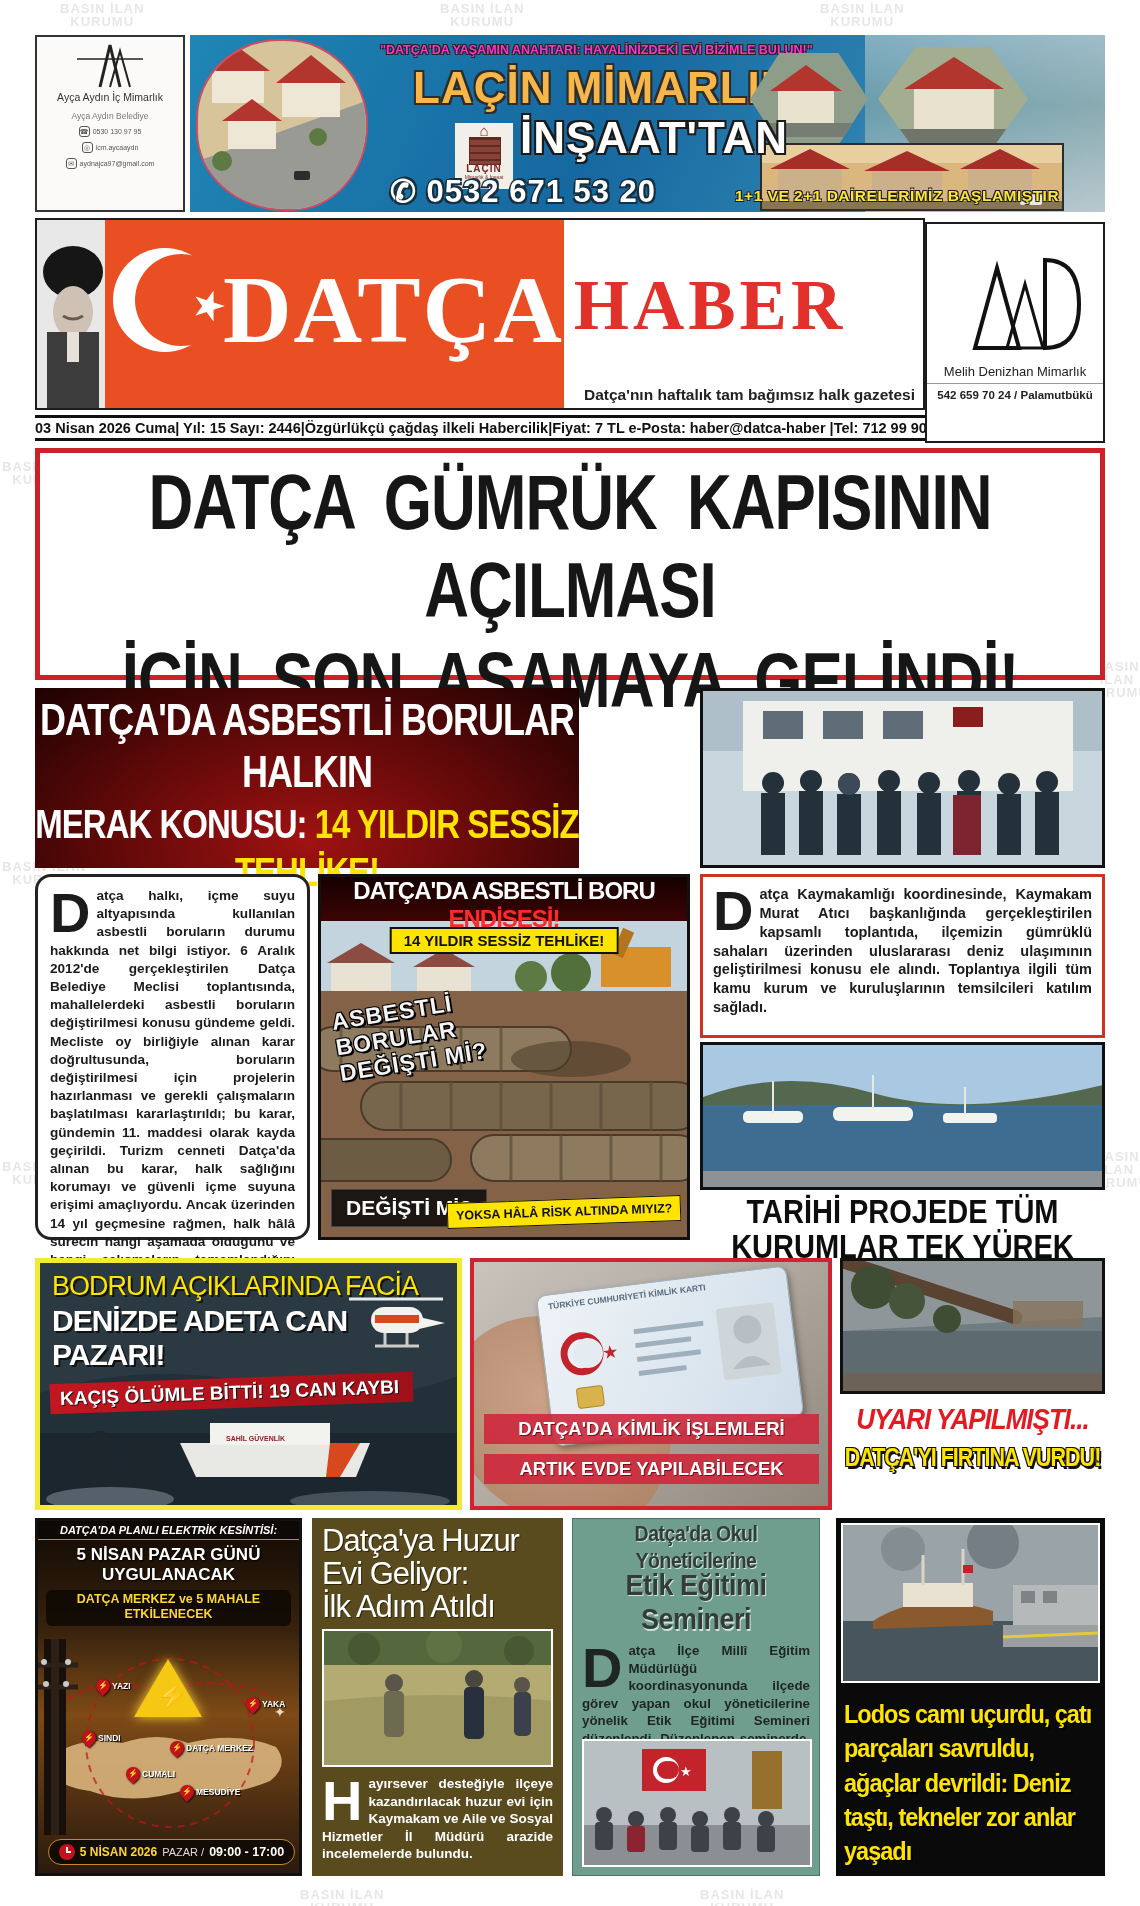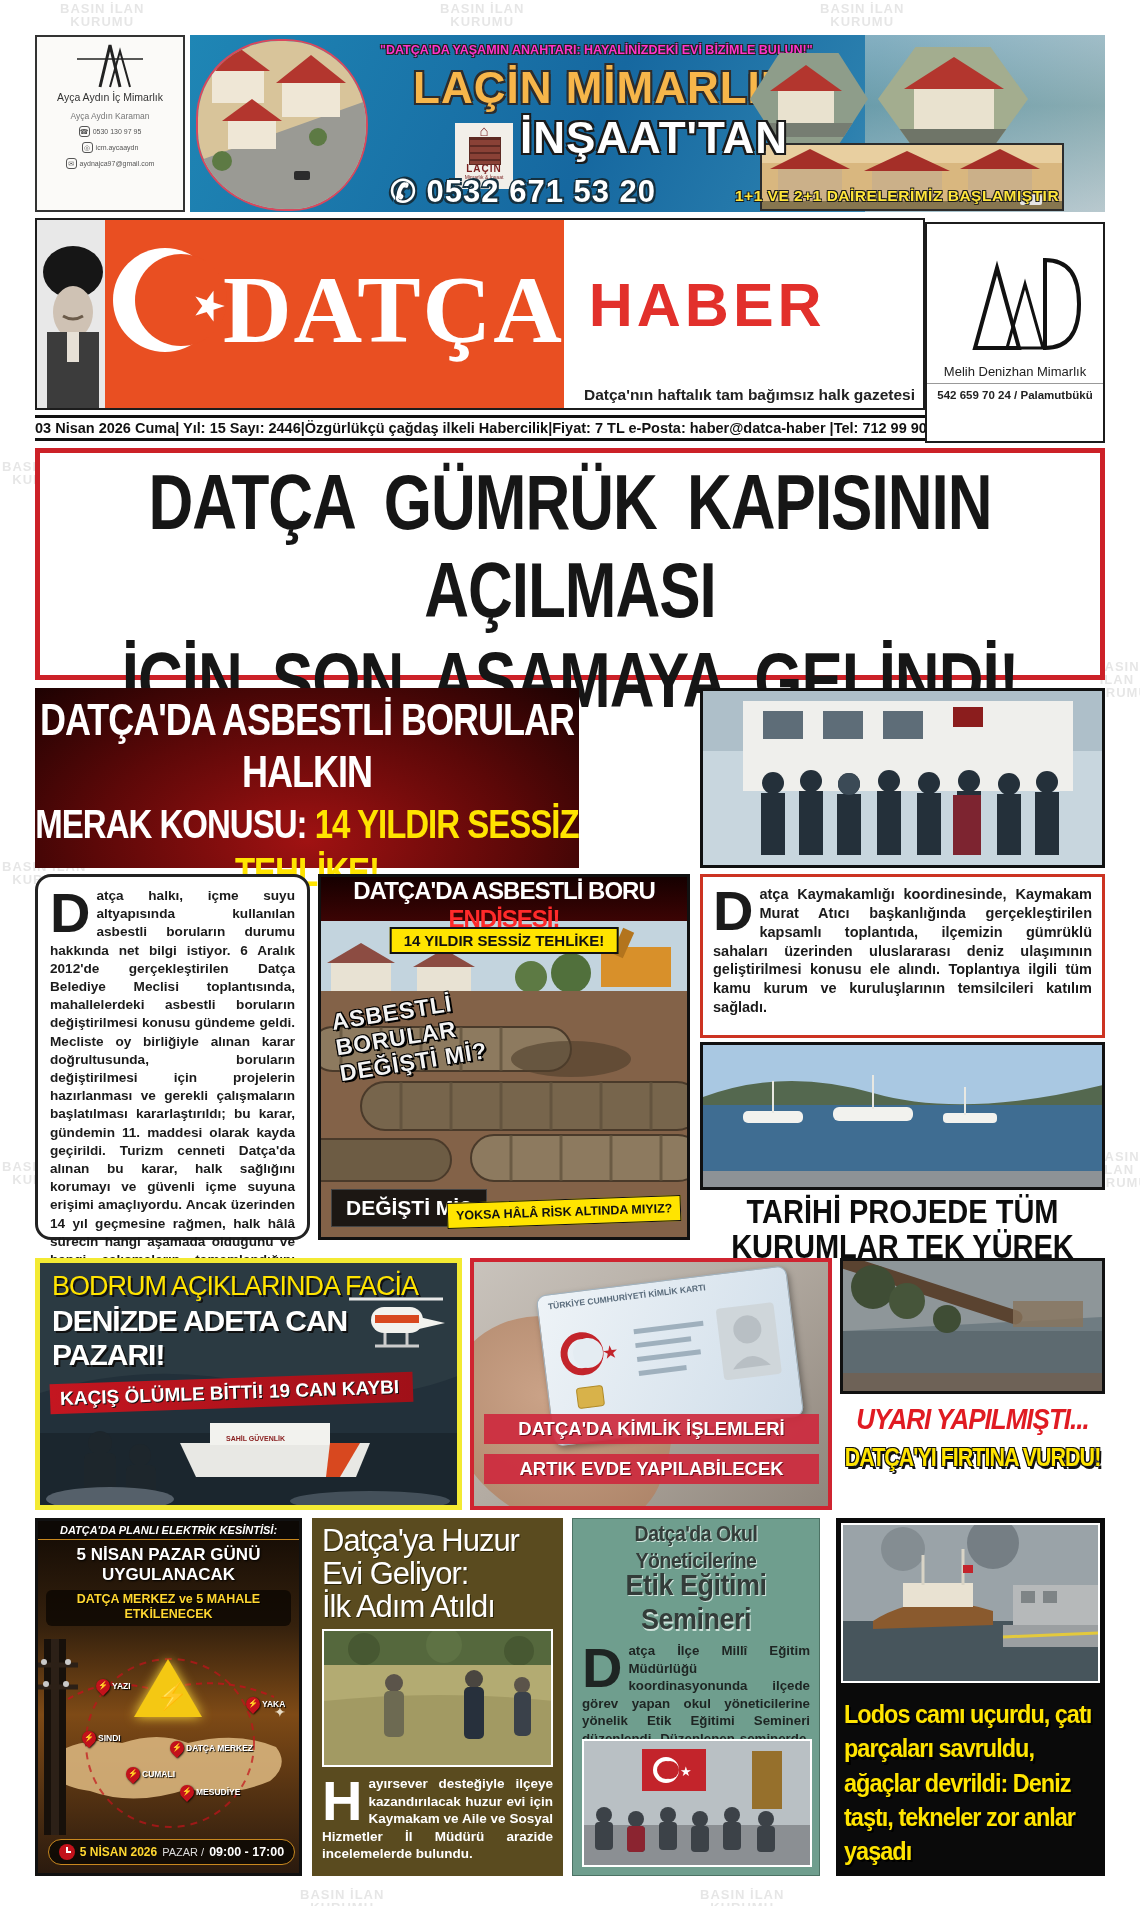--- a/index.html
+++ b/index.html
@@ -32,21 +32,21 @@
   .render{position:absolute;overflow:hidden;border:2px solid #2c2c2c;z-index:3;}
   
   .masthead{left:35px;top:218px;width:890px;height:192px;border:2px solid #1c1c1c;box-sizing:border-box;display:flex;background:#e94f22;}
   .ataturk{width:68px;height:100%;background:linear-gradient(180deg,#efefef 0%,#d9d9d9 100%);position:relative;flex:0 0 68px;overflow:hidden;}
   .crescent-zone{position:relative;width:118px;flex:0 0 118px;}
   .cres{position:absolute;left:8px;top:28px;width:104px;height:104px;border-radius:50%;background:#fff;}
   .cres:after{content:"";position:absolute;left:22px;top:6px;width:92px;height:92px;border-radius:50%;background:#e94f22;}
   .star{position:absolute;left:86px;top:62px;color:#fff;font-size:40px;transform:rotate(18deg);z-index:2;}
   .datca-txt{flex:0 0 300px;color:#fff;font-family:"Liberation Serif",serif;font-weight:bold;font-size:95px;line-height:180px;text-align:center;letter-spacing:2px;}
   .haber-wrap{flex:1;background:#fff;position:relative;}
-  .haber-txt{position:absolute;left:25px;top:0;width:100%;color:#e2302b;font-family:Liberation Sans, sans-serif;font-weight:bold;font-size:61px;line-height:170px;letter-spacing:4px;}
+  .haber-txt{position:absolute;left:10px;top:0;width:100%;color:#e2302b;font-family:Liberation Serif, serif;font-weight:bold;font-size:71px;line-height:170px;letter-spacing:4px;}
   .mast-tagline{position:absolute;right:8px;bottom:4px;font-size:15.5px;font-weight:bold;color:#222;}
   .mdbox{left:925px;top:222px;width:180px;height:221px;border:2px solid #1c1c1c;box-sizing:border-box;background:#fff;text-align:center;}
   .md-name{font-size:13px;color:#222;margin-top:6px;border-bottom:1px solid #999;padding-bottom:4px;}
   .md-phone{font-size:11.5px;font-weight:bold;color:#222;margin-top:5px;}
   .infobar{left:35px;top:415px;width:890px;height:26px;border-top:3px solid #111;border-bottom:3px solid #111;box-sizing:border-box;font-size:14.5px;font-weight:bold;color:#111;line-height:21px;white-space:nowrap;overflow:hidden;}
   
   .leadbox{left:35px;top:448px;width:1070px;height:232px;border:5px solid #cc2128;box-sizing:border-box;background:#fff;}
   .lead-l{width:100%;text-align:center;font-weight:bold;color:#161616;font-size:62px;letter-spacing:-1px;word-spacing:14px;transform:scaleY(1.25);transform-origin:center;}
   .lead-l1{margin-top:22px;}
   .lead-l2{margin-top:28px;}
@@ -166,21 +166,21 @@
       <div>KURUMU</div>
     </div>
 
   <div class="abs bizcard">
     <svg class="aa-logo" width="70" height="46" viewBox="0 0 70 46">
       <path d="M25 44 L35 2 L45 44" fill="none" stroke="#222" stroke-width="3"></path>
       <path d="M35 44 L45 8 L55 44" fill="none" stroke="#222" stroke-width="2"></path>
       <line x1="2" y1="16" x2="68" y2="16" stroke="#222" stroke-width="1.5"></line>
     </svg>
     <div class="biz-title">Ayça Aydın İç Mimarlık</div>
-    <div class="biz-name">Ayça Aydın Karaman</div>
+    <div class="biz-name">Ayça Aydın Belediye</div>
     <div class="biz-row">
         <span class="biz-ic">☎</span>
         <span>0530 130 97 95</span>
       </div>
     <div class="biz-row">
         <span class="biz-ic">◎</span>
         <span>icm.aycaaydn</span>
       </div>
     <div class="biz-row">
         <span class="biz-ic">✉</span>

